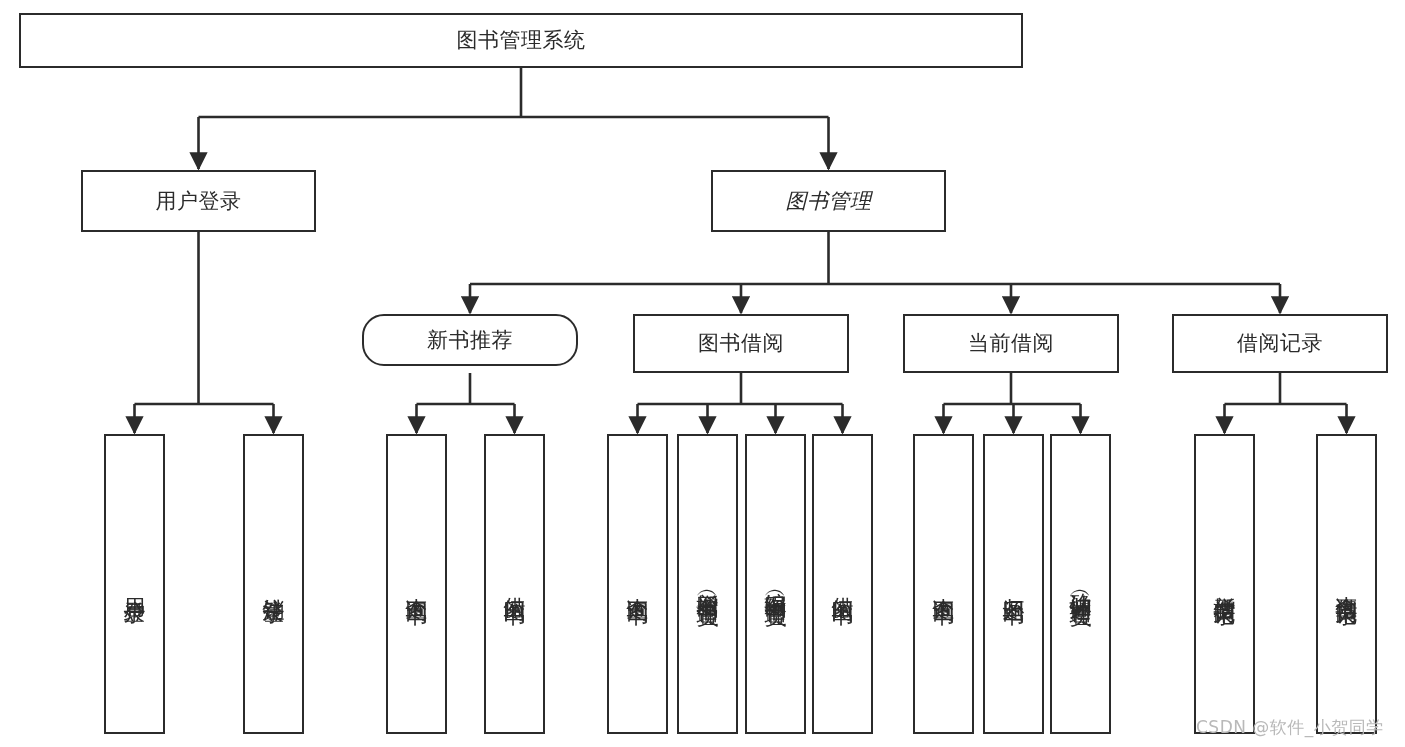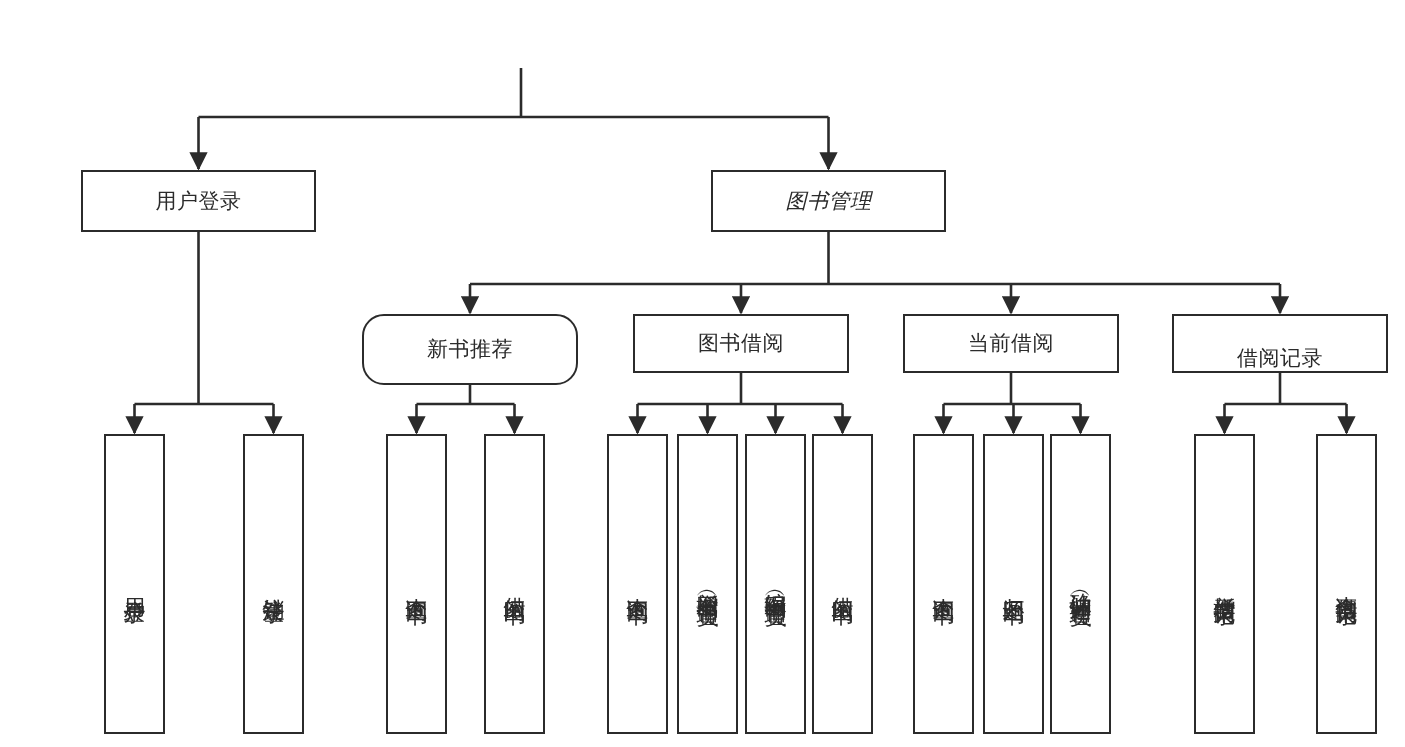--- a/index.html
+++ b/index.html
@@ -105,38 +105,41 @@
         <line x1="943.5" y1="404" x2="943.5" y2="433" marker-end="url(#arrow)"></line>
         <line x1="1013.5" y1="404" x2="1013.5" y2="433" marker-end="url(#arrow)"></line>
         <line x1="1080.5" y1="404" x2="1080.5" y2="433" marker-end="url(#arrow)"></line>
         <line x1="1280" y1="373" x2="1280" y2="404"></line>
         <line x1="1224.5" y1="404" x2="1346.5" y2="404"></line>
         <line x1="1224.5" y1="404" x2="1224.5" y2="433" marker-end="url(#arrow)"></line>
         <line x1="1346.5" y1="404" x2="1346.5" y2="433" marker-end="url(#arrow)"></line>
       </g>
   </svg>
 
+  <div class="node h" style="left: 19px; top: 13px; width: 1004px; height: 55px;">
+    <span class="lbl">图书管理系统</span>
+  </div>
 
   <div id="node-layer">
       <div class="node h" style="left: 81px; top: 170px; width: 235px; height: 62px;">
         <span class="lbl">用户登录</span>
       </div>
       <div class="node h" style="left: 711px; top: 170px; width: 235px; height: 62px; font-style: italic;">
         <span class="lbl">图书管理</span>
       </div>
-      <div class="node h" style="left: 362px; top: 314px; width: 216px; height: 71px; border-radius: 22px;">
+      <div class="node h" style="left: 362px; top: 314px; width: 216px; height: 52px; border-radius: 22px;">
         <span class="lbl">新书推荐</span>
       </div>
       <div class="node h" style="left: 633px; top: 314px; width: 216px; height: 59px;">
         <span class="lbl">图书借阅</span>
       </div>
       <div class="node h" style="left: 903px; top: 314px; width: 216px; height: 59px; justify-content: center;">
         <span class="lbl">当前借阅</span>
       </div>
-      <div class="node h" style="left: 1172px; top: 314px; width: 216px; height: 59px; align-items: flex-end;">
+      <div class="node h" style="left: 1172px; top: 314px; width: 216px; height: 59px;">
         <span class="lbl">借阅记录</span>
       </div>
       <div class="node v" style="left: 104px; top: 434px; width: 61px; height: 300px;">
         <span class="lbl">用户登录</span>
       </div>
       <div class="node v" style="left: 243px; top: 434px; width: 61px; height: 300px;">
         <span class="lbl">注销登录</span>
       </div>
       <div class="node v" style="left: 386px; top: 434px; width: 61px; height: 300px;">
         <span class="lbl">查询图书</span>
@@ -166,13 +169,14 @@
         <span class="lbl">确认归还（管理员）</span>
       </div>
       <div class="node v" style="left: 1194px; top: 434px; width: 61px; height: 300px;">
         <span class="lbl">新增借阅记录</span>
       </div>
       <div class="node v" style="left: 1316px; top: 434px; width: 61px; height: 300px;">
         <span class="lbl">查询借阅记录</span>
       </div>
     </div>
 
+  <div class="watermark" style="left:1196px; top:716px;">CSDN @软件_小贺同学</div>
 </div>
 
 </body></html>

